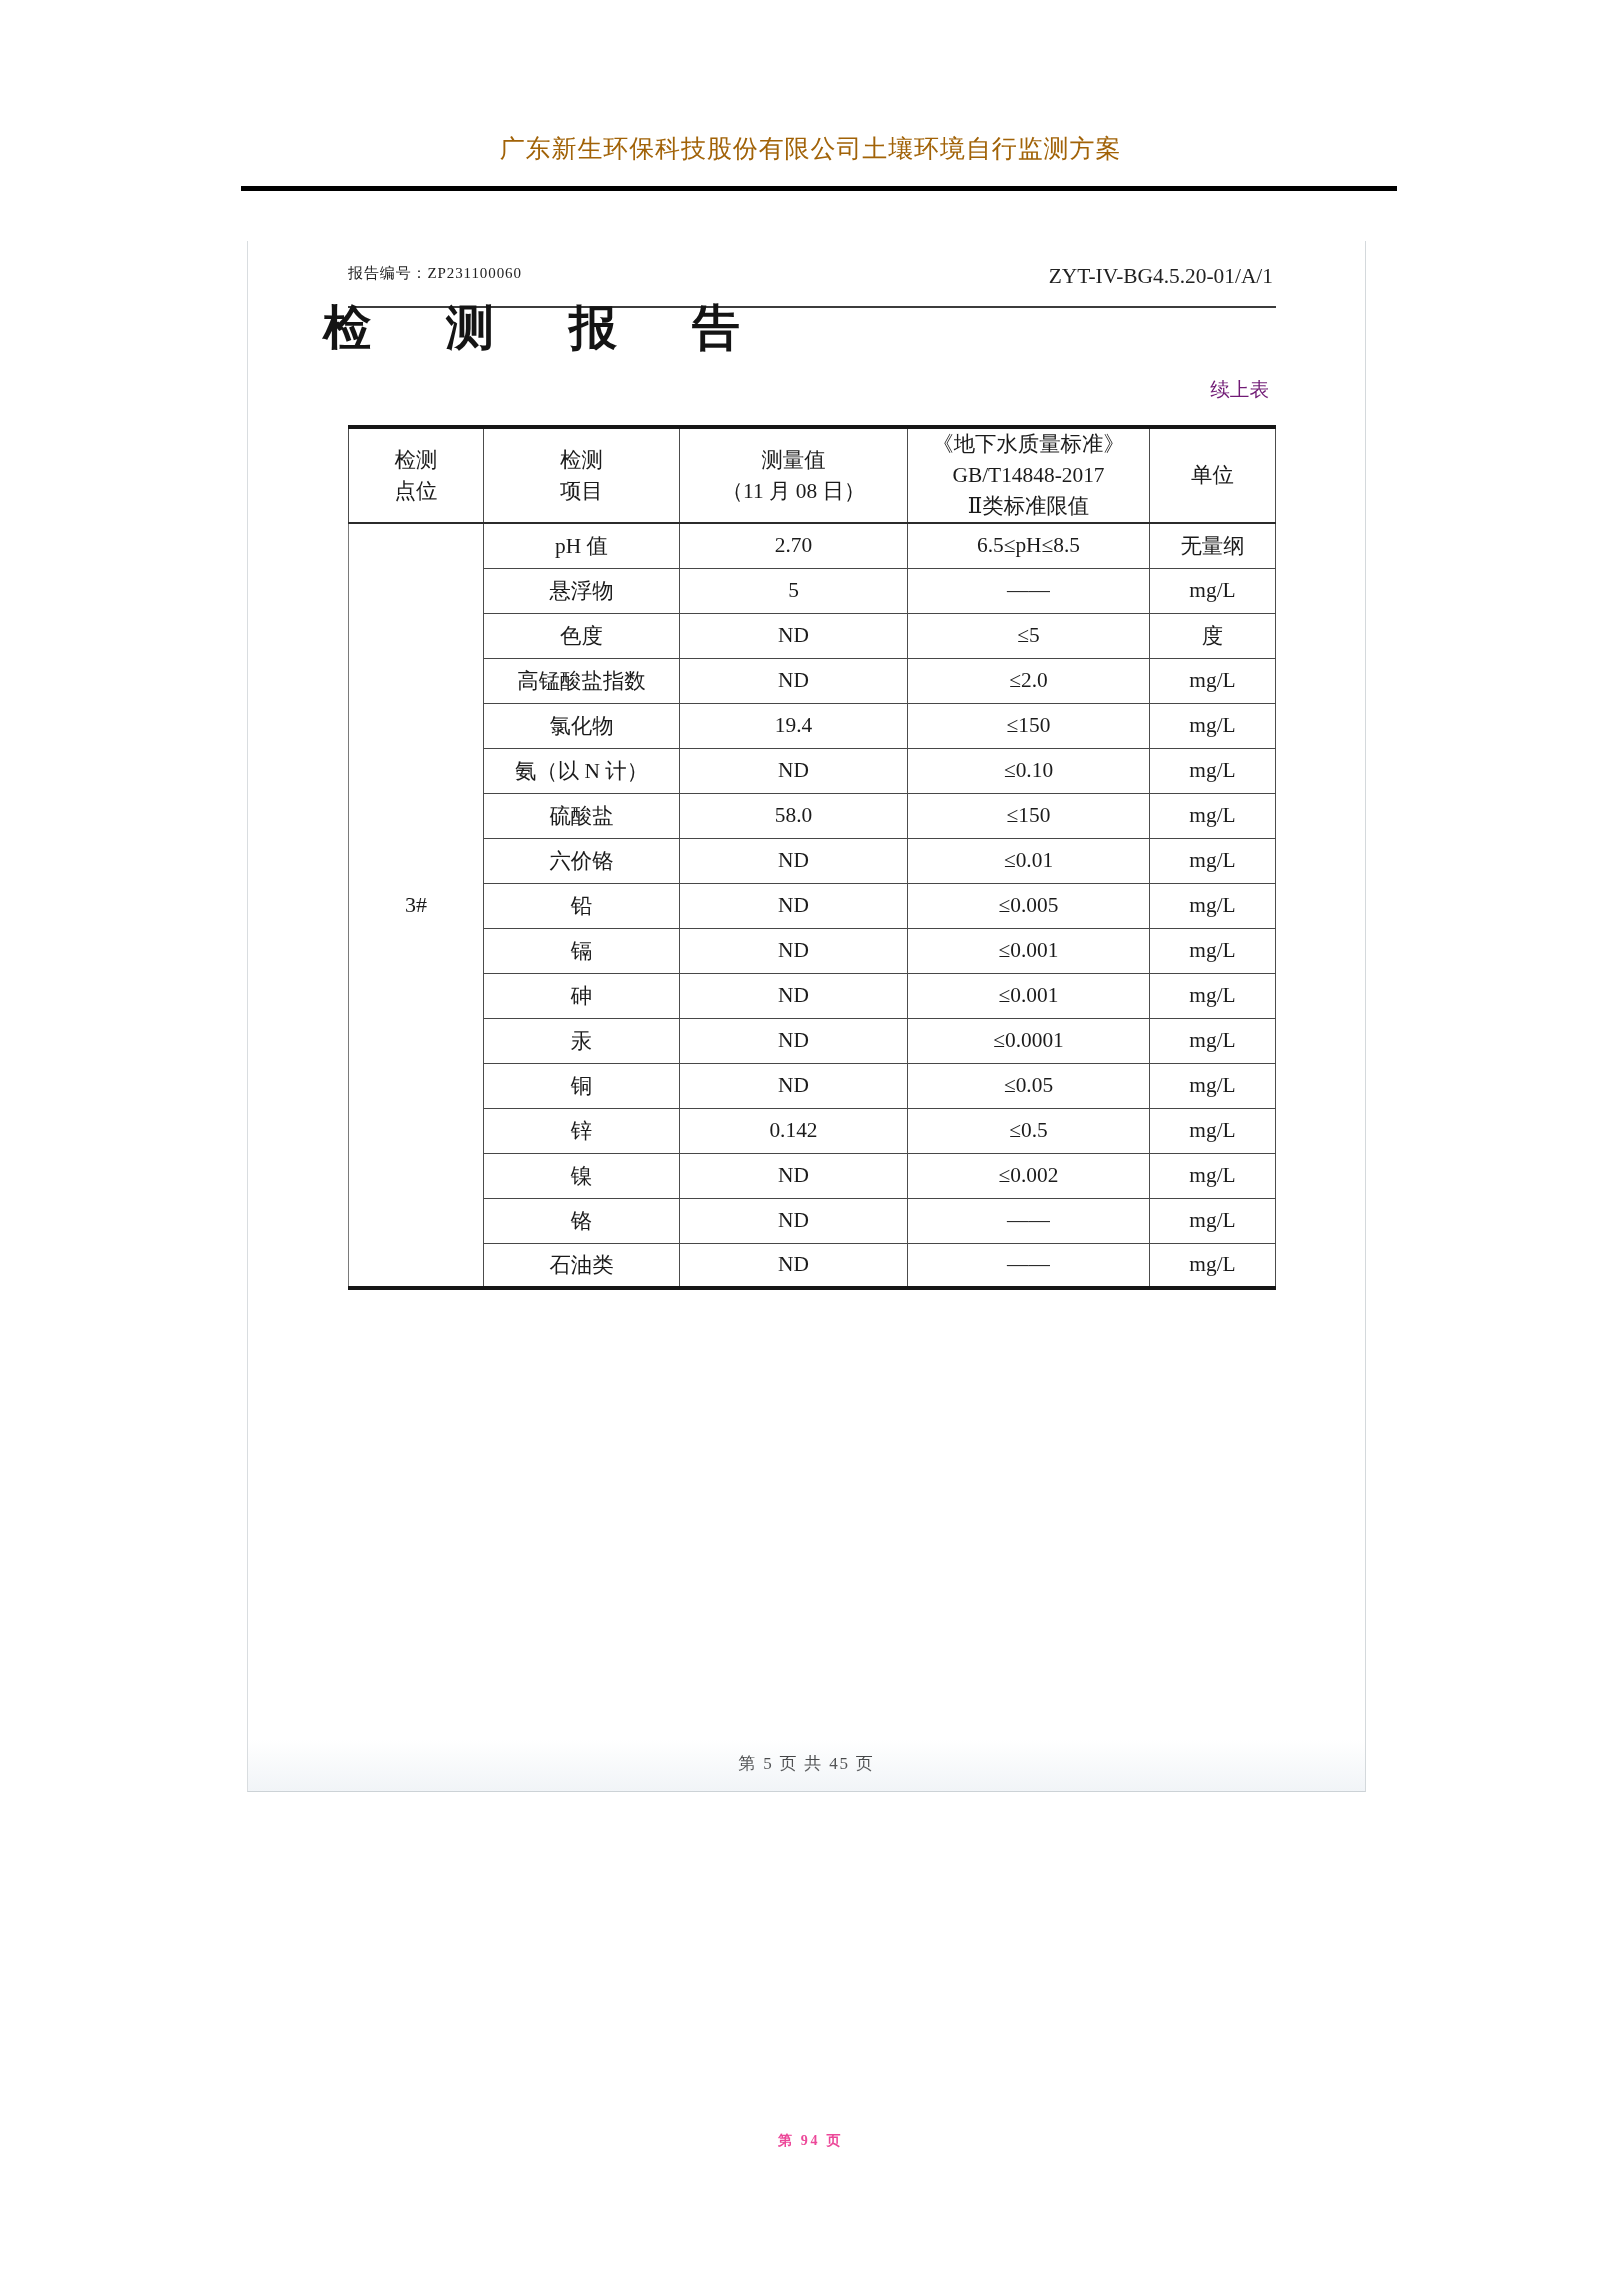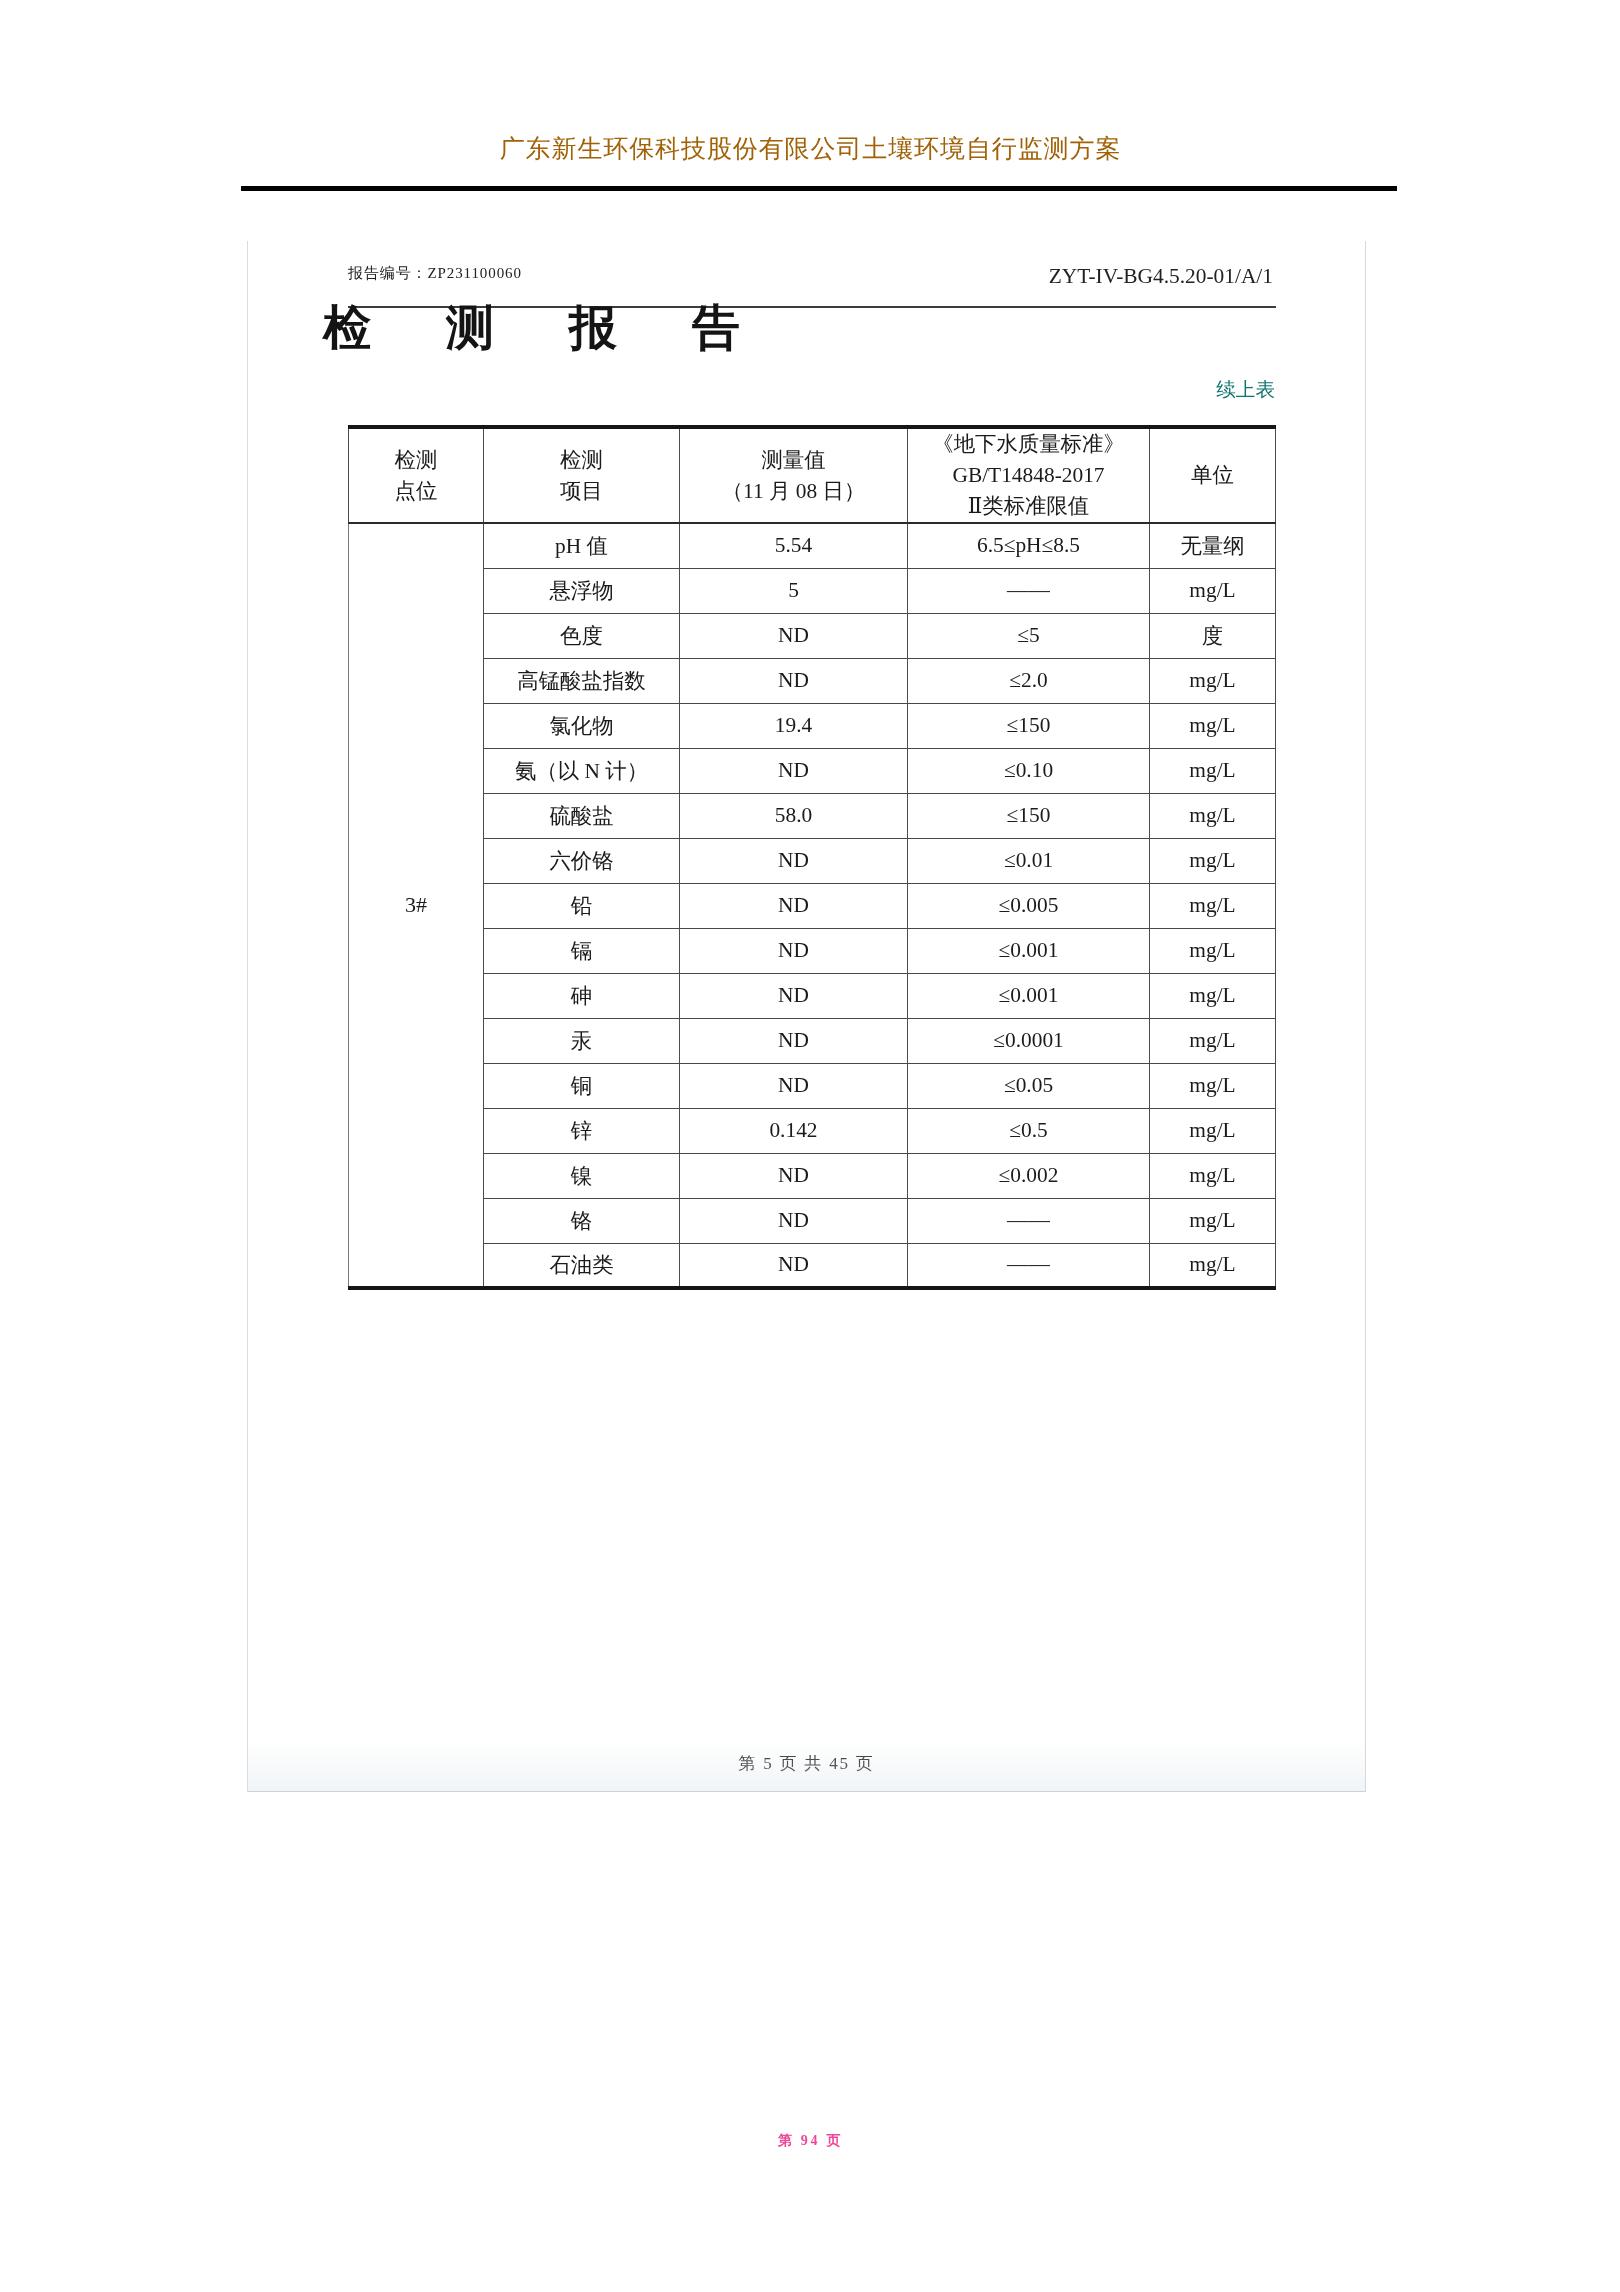--- a/index.html
+++ b/index.html
@@ -35,22 +35,22 @@
   .meta-rule {
     position:absolute; top:65px; left:100px; width:928px; height:1.8px;
     background:#3c3c3c;
   }
   .report-title {
     position:absolute; top:55px; left:0; width:100%;
     text-align:left; font-size:48px; font-weight:bold; color:#141414;
     letter-spacing:75px; text-indent:75px; white-space:nowrap;
   }
   .table-note {
-    position:absolute; top:135px; right:90px;
-    font-size:19.6px; color:#0f766e;margin-left:19px;
+    position:absolute; top:135px; right:96px;
+    font-size:19.6px; color:#701a75;margin-left:19px;
   }
   table.results {
     position:absolute; top:184px; left:100px; width:928px;
     border-collapse:collapse; table-layout:fixed;
     border-top:4.5px solid #161616;
     border-bottom:4.5px solid #161616;
     border-left:0.9px solid #7a7a7a;
     border-right:1.8px solid #4c4c4c;
     font-size:21.4px; color:#1b1b1b;
   }
@@ -115,21 +115,21 @@
         <th>《地下水质量标准》
 GB/T14848-2017
 Ⅱ类标准限值</th>
         <th>单位</th>
       </tr>
     </thead>
     <tbody>
       <tr>
         <td class="site-cell" rowspan="17">3#</td>
         <td>pH 值</td>
-        <td>5.54</td>
+        <td>2.70</td>
         <td>6.5≤pH≤8.5</td>
         <td>无量纲</td>
       </tr>
       <tr>
         <td>悬浮物</td>
         <td>5</td>
         <td>——</td>
         <td>mg/L</td>
       </tr>
       <tr>

